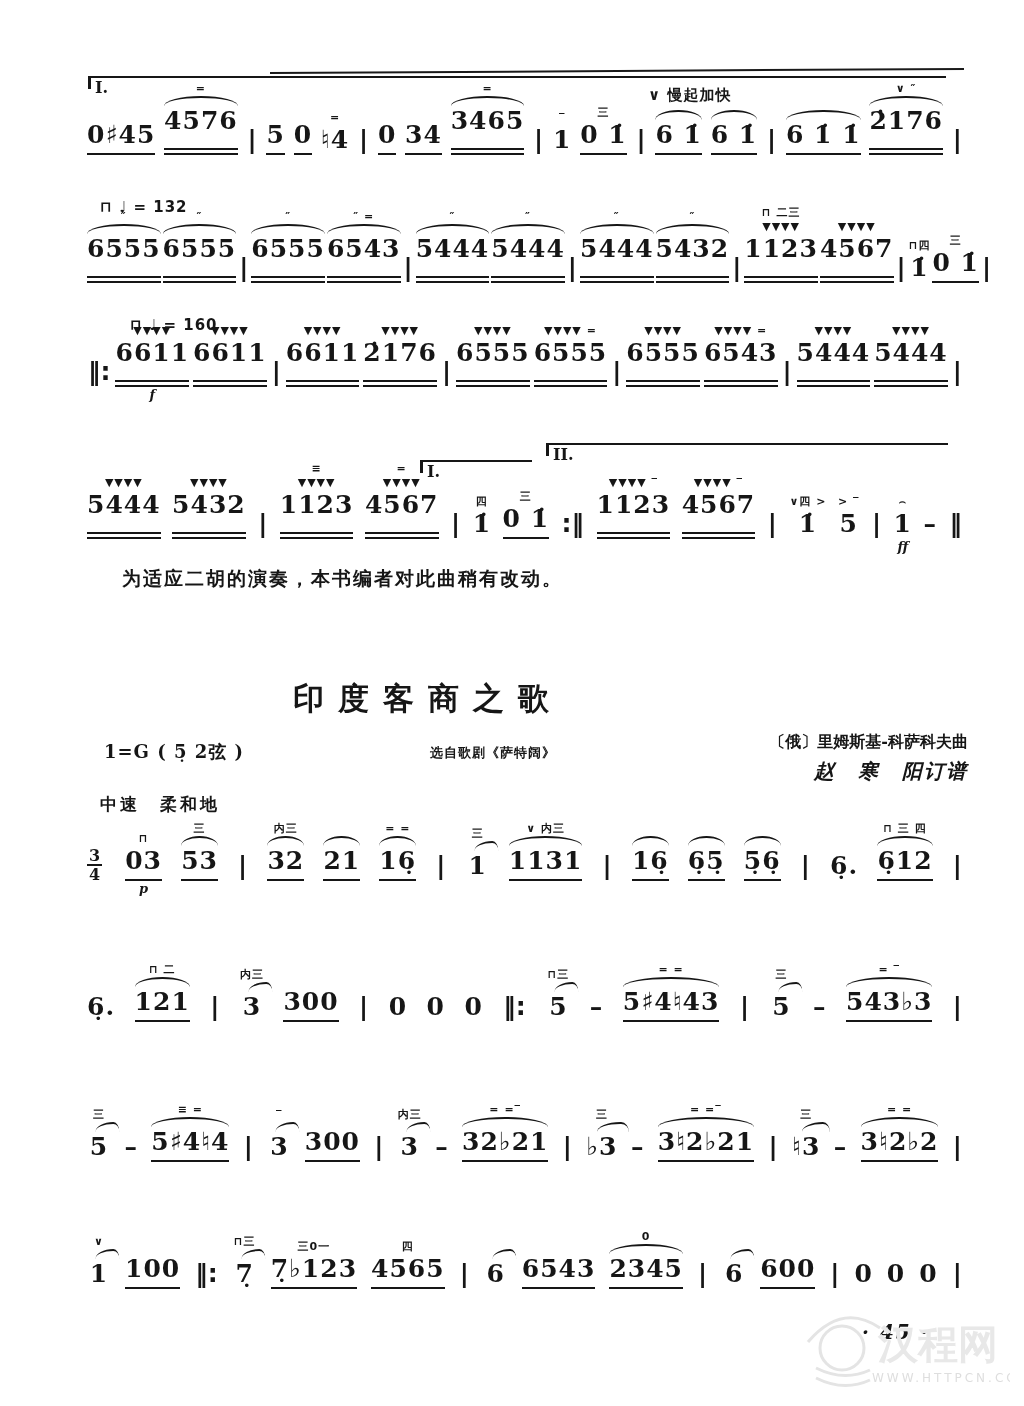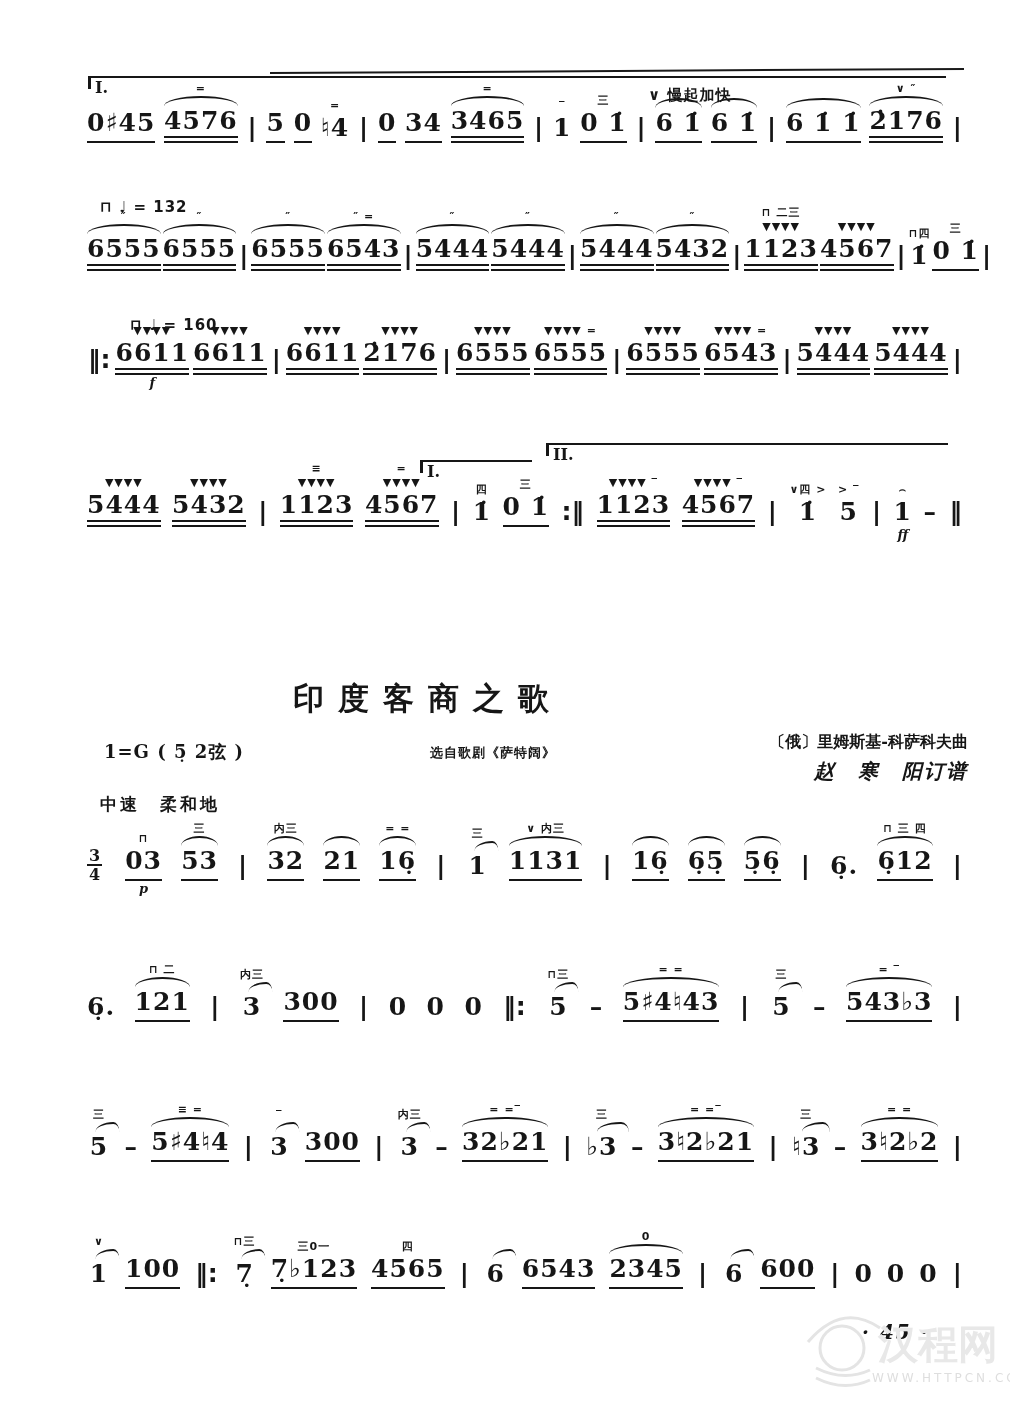--- a/index.html
+++ b/index.html
@@ -10,21 +10,21 @@
   .sys{position:absolute;left:86px;width:878px;display:flex;justify-content:space-between;align-items:flex-end;}
   .tok{display:flex;flex-direction:column;align-items:center;margin:0 1px;}
   .aa{font-size:11px;line-height:14px;height:14px;font-weight:bold;letter-spacing:1px;white-space:nowrap;}
   .a{font-size:11px;line-height:14px;height:14px;font-weight:bold;letter-spacing:1px;white-space:nowrap;}
   .arc{align-self:stretch;min-width:24px;height:8px;border-top:2.5px solid #161616;
        border-radius:50% 50% 0 0 / 100% 100% 0 0;}
   .arcR{border-radius:75% 25% 0 0 / 100% 100% 0 0;transform:translateX(35%);}
   .t{font-family:"DejaVu Serif","Liberation Serif",serif;font-weight:bold;font-size:25px;
      line-height:30px;white-space:nowrap;letter-spacing:1px;}
   .b1 .t{border-bottom:2.5px solid #161616;padding-bottom:3px;}
-  .b2 .t{border-bottom:7px double #161616;padding-bottom:0;}
+  .b2 .t{border-bottom:7px double #161616;padding-bottom:12px;}
   .u{font-size:13px;height:16px;line-height:15px;font-weight:bold;font-style:italic;
      font-family:"DejaVu Serif","Liberation Serif",serif;}
   .bart{font-family:"DejaVu Sans",sans-serif;font-weight:bold;font-size:25px;line-height:31px;padding:0 1px;letter-spacing:0;}
   .ts{display:flex;flex-direction:column;align-items:center;font-family:"DejaVu Serif",serif;
       font-weight:bold;font-size:16px;line-height:13px;margin-right:4px;}
   .tsl{width:15px;border-top:2px solid #161616;margin:2px 0;}
 
   
   .ann{position:absolute;font-weight:bold;font-size:15px;white-space:nowrap;letter-spacing:1px;}
   .volta{position:absolute;border-top:2.5px solid #161616;height:14px;}
@@ -419,20 +419,21 @@
       <div class="tok">
         <div class="t">–</div>
         <div class="u"></div>
       </div>
       <div class="tok">
         <div class="t bart">‖</div>
         <div class="u"></div>
       </div>
     </div>
 
+  <div class="footnote">为适应二胡的演奏，本书编者对此曲稍有改动。</div>
 
   <div class="title">印度客商之歌</div>
   <div class="keysig">1=G ( 5̣  2弦 )</div>
   <div class="source">选自歌剧《萨特阔》</div>
   <div class="composer">〔俄〕里姆斯基-科萨科夫曲</div>
   <div class="arranger">赵　寒　阳订谱</div>
   <div class="tempotext">中速　柔和地</div>
 
   <div class="sys" style="top:822px;">
       <div class="tok">

